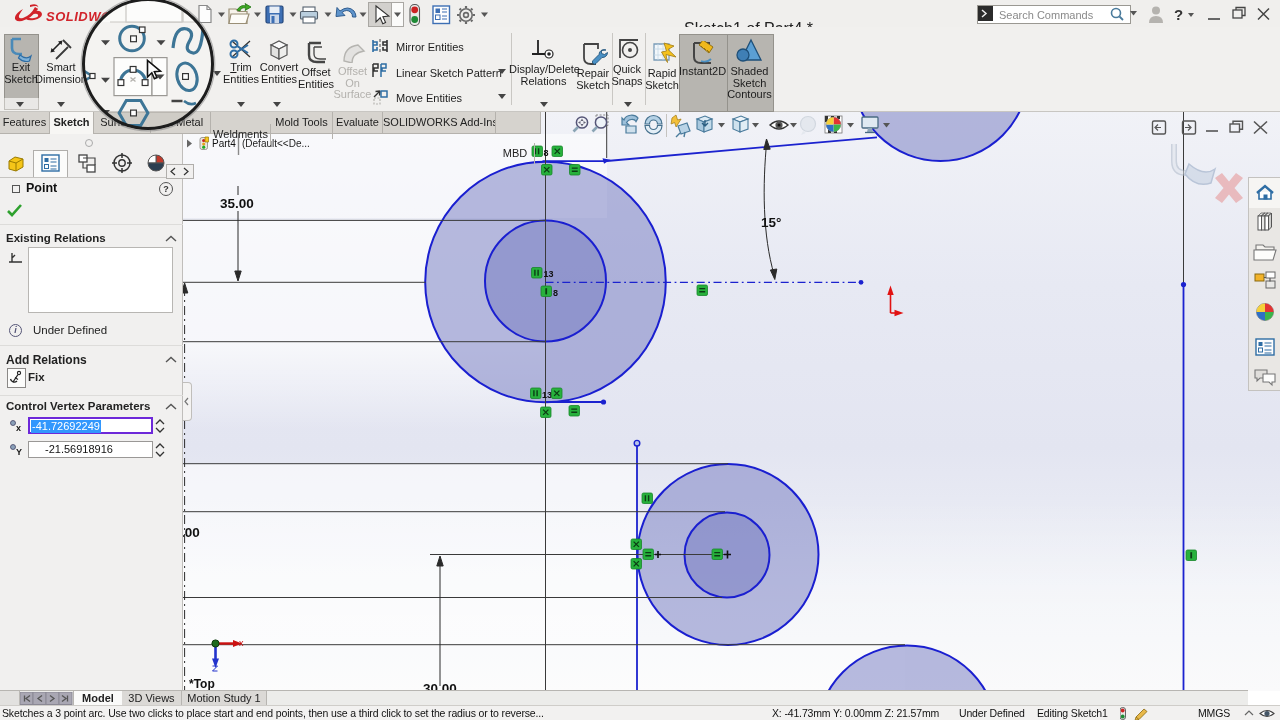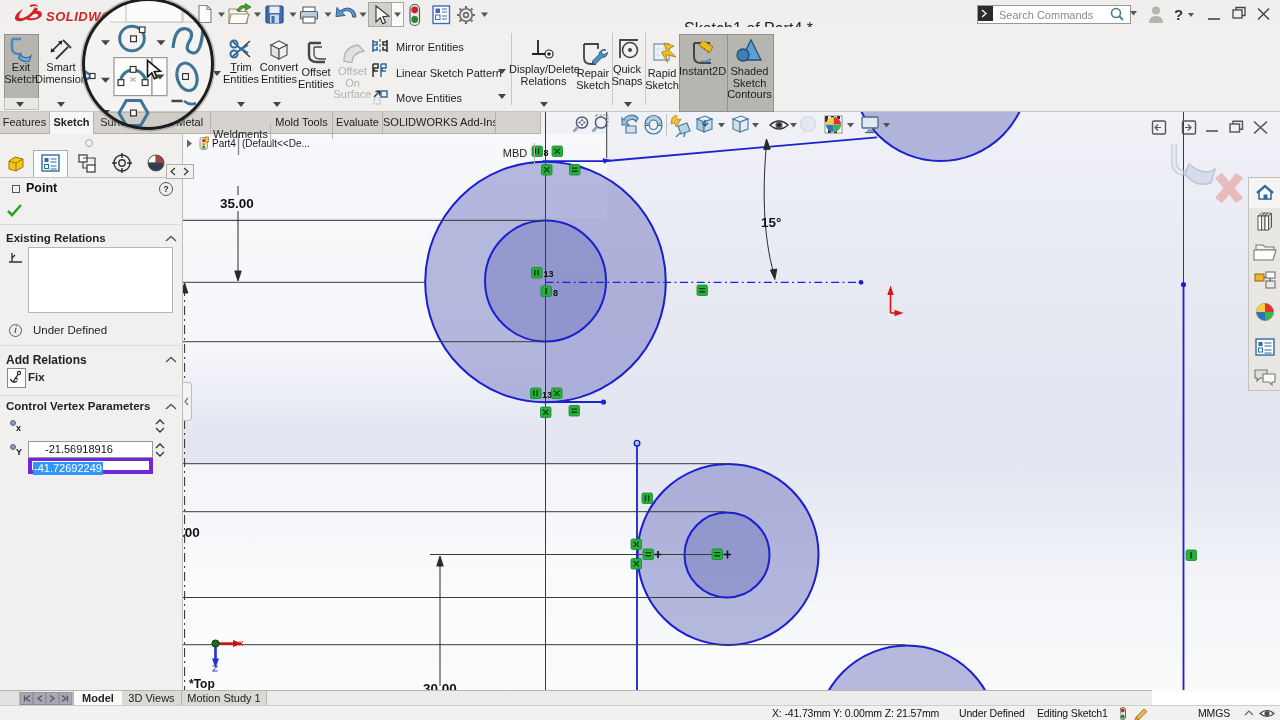--- a/index.html
+++ b/index.html
@@ -578,21 +578,21 @@
 <div class="abs" style="left:0;top:261px;width:183px;height:1px;background:#dddcda;"></div>
 
 <div class="abs" style="left:6px;top:266px;font-size:11.5px;font-weight:bold;color:#222;">Control Vertex Parameters</div>
 <svg class="abs" style="left:165px;top:269px;" width="12" height="8">
       <path d="M1,6 l5,-4.5 l5,4.5" fill="none" stroke="#555" stroke-width="1.4"></path>
     </svg>
 <svg class="abs" style="left:9px;top:285px;" width="14" height="13">
       <circle cx="4" cy="4" r="2.5" fill="#8aa0b8" stroke="#446" stroke-width="0.8"></circle>
       <text x="7" y="12" font-size="9" font-weight="bold" fill="#111" font-family="Liberation Sans,sans-serif">x</text>
     </svg>
-<div class="abs" style="left:28px;top:283px;width:125px;height:17px;background:#fff;border:4px solid #6d28d9;box-sizing:border-box;margin-top:40px;">
+<div class="abs" style="left:28px;top:283px;width:125px;height:17px;background:#fff;border:2px solid #6d28d9;box-sizing:border-box;">
 <div class="abs" style="left:1px;top:1px;height:13px;background:#3297fd;color:#fff;font-size:11px;line-height:13px;padding:0 1px;">-41.72692249</div>
 </div>
 <svg class="abs" style="left:155px;top:284px;" width="10" height="16">
       <path d="M1,6 l4,-4 l4,4" fill="none" stroke="#333" stroke-width="1.3"></path>
       <path d="M1,10 l4,4 l4,-4" fill="none" stroke="#333" stroke-width="1.3"></path>
     </svg>
 <svg class="abs" style="left:9px;top:309px;" width="14" height="13">
       <circle cx="4" cy="4" r="2.5" fill="#8aa0b8" stroke="#446" stroke-width="0.8"></circle>
       <text x="7" y="12" font-size="9" font-weight="bold" fill="#111" font-family="Liberation Sans,sans-serif">Y</text>
     </svg>
@@ -648,38 +648,39 @@
 <rect x="9.5" y="14" width="4" height="4" fill="none" stroke="#2e6da4" stroke-width="1"></rect>
 <path d="M15.5,9 h7 M15.5,12 h7 M15.5,16 h7 M15.5,19 h7" stroke="#2e6da4" stroke-width="1.2"></path>
 </g>
 <g transform="translate(0,186)">
 <path d="M6,6 h12 v8 h-7 l-3,3 v-3 h-2 Z" fill="#e0dedb" stroke="#777" stroke-width="1.1"></path>
 <path d="M14,10 h12 v8 h-3 v3 l-3,-3 h-6 Z" fill="#fdfdfc" stroke="#777" stroke-width="1.1"></path>
 </g>
 </svg>
 </div>
 
-<div class="abs" id="bottomtabs" style="left:0;top:690px;width:1152px;height:15px;background:#ececea;border-top:1px solid #b7b5b1;font-size:11px;color:#222;">
+<div class="abs" id="bottomtabs" style="left:0;top:690px;width:1248px;height:15px;background:#ececea;border-top:1px solid #b7b5b1;font-size:11px;color:#222;">
 <div class="abs" style="left:0;top:0;width:19px;height:14px;background:#e2e1df;border-right:1px solid #bbb9b5;"></div>
 <svg class="abs" style="left:20px;top:1px;" width="53" height="13">
 <rect x="0" y="0" width="13" height="12.5" fill="#a9a7b3" stroke="#8a8894" stroke-width="1"></rect>
 <rect x="13" y="0" width="13" height="12.5" fill="#a9a7b3" stroke="#8a8894" stroke-width="1"></rect>
 <rect x="26" y="0" width="13" height="12.5" fill="#a9a7b3" stroke="#8a8894" stroke-width="1"></rect>
 <rect x="39" y="0" width="13" height="12.5" fill="#a9a7b3" stroke="#8a8894" stroke-width="1"></rect>
 <path d="M4.5,3.5 v6 M10,3.5 l-4,3 l4,3" fill="none" stroke="#555" stroke-width="1.3"></path>
 <path d="M22,3.5 l-4,3 l4,3" fill="none" stroke="#555" stroke-width="1.3"></path>
 <path d="M30,3.5 l4,3 l-4,3" fill="none" stroke="#555" stroke-width="1.3"></path>
 <path d="M42,3.5 l4,3 l-4,3 M47.5,3.5 v6" fill="none" stroke="#555" stroke-width="1.3"></path>
 </svg>
 <div class="abs" style="left:73px;top:0;width:48px;height:15px;background:#fafaf9;border-left:1px solid #b7b5b1;border-right:1px solid #b7b5b1;text-align:center;line-height:14px;font-weight:bold;">Model</div>
 <div class="abs" style="left:122px;top:0;width:59px;height:14px;background:#dbd9d6;border-right:1px solid #b7b5b1;text-align:center;line-height:14px;">3D Views</div>
 <div class="abs" style="left:182px;top:0;width:84px;height:14px;background:#dbd9d6;border-right:1px solid #b7b5b1;text-align:center;line-height:14px;">Motion Study 1</div>
 </div>
 
 <div class="abs" id="statusbar" style="left:0;top:705px;width:1280px;height:15px;background:#f2f1f0;border-top:1px solid #cfcdc9;box-sizing:border-box;font-size:10.5px;letter-spacing:-0.15px;color:#111;">
+<div class="abs" style="left:2px;top:1px;white-space:nowrap;">Sketches a 3 point arc. Use two clicks to place start and end points, then use a third click to set the radius or to reverse...</div>
 <div class="abs" style="left:772px;top:1px;">X: -41.73mm Y: 0.00mm Z: 21.57mm</div>
 <div class="abs" style="left:959px;top:1px;">Under Defined</div>
 <div class="abs" style="left:1037px;top:1px;">Editing Sketch1</div>
 <svg class="abs" style="left:1120px;top:1px;" width="40" height="13">
 <rect x="0" y="0.5" width="5.5" height="12" rx="2.5" fill="#e9e9e7" stroke="#555" stroke-width="0.9"></rect>
 <circle cx="2.7" cy="3.5" r="1.9" fill="#cc2222"></circle>
 <circle cx="2.7" cy="9.5" r="1.9" fill="#1e8a35"></circle>
 <path d="M16,10 l8,-8 l3,2.5 l-8,8 l-4,1 Z" fill="#e8b84a" stroke="#8a6a10" stroke-width="0.8"></path>
 <path d="M16,10 l3,2.5" stroke="#8a6a10" stroke-width="0.8"></path>
 </svg>

